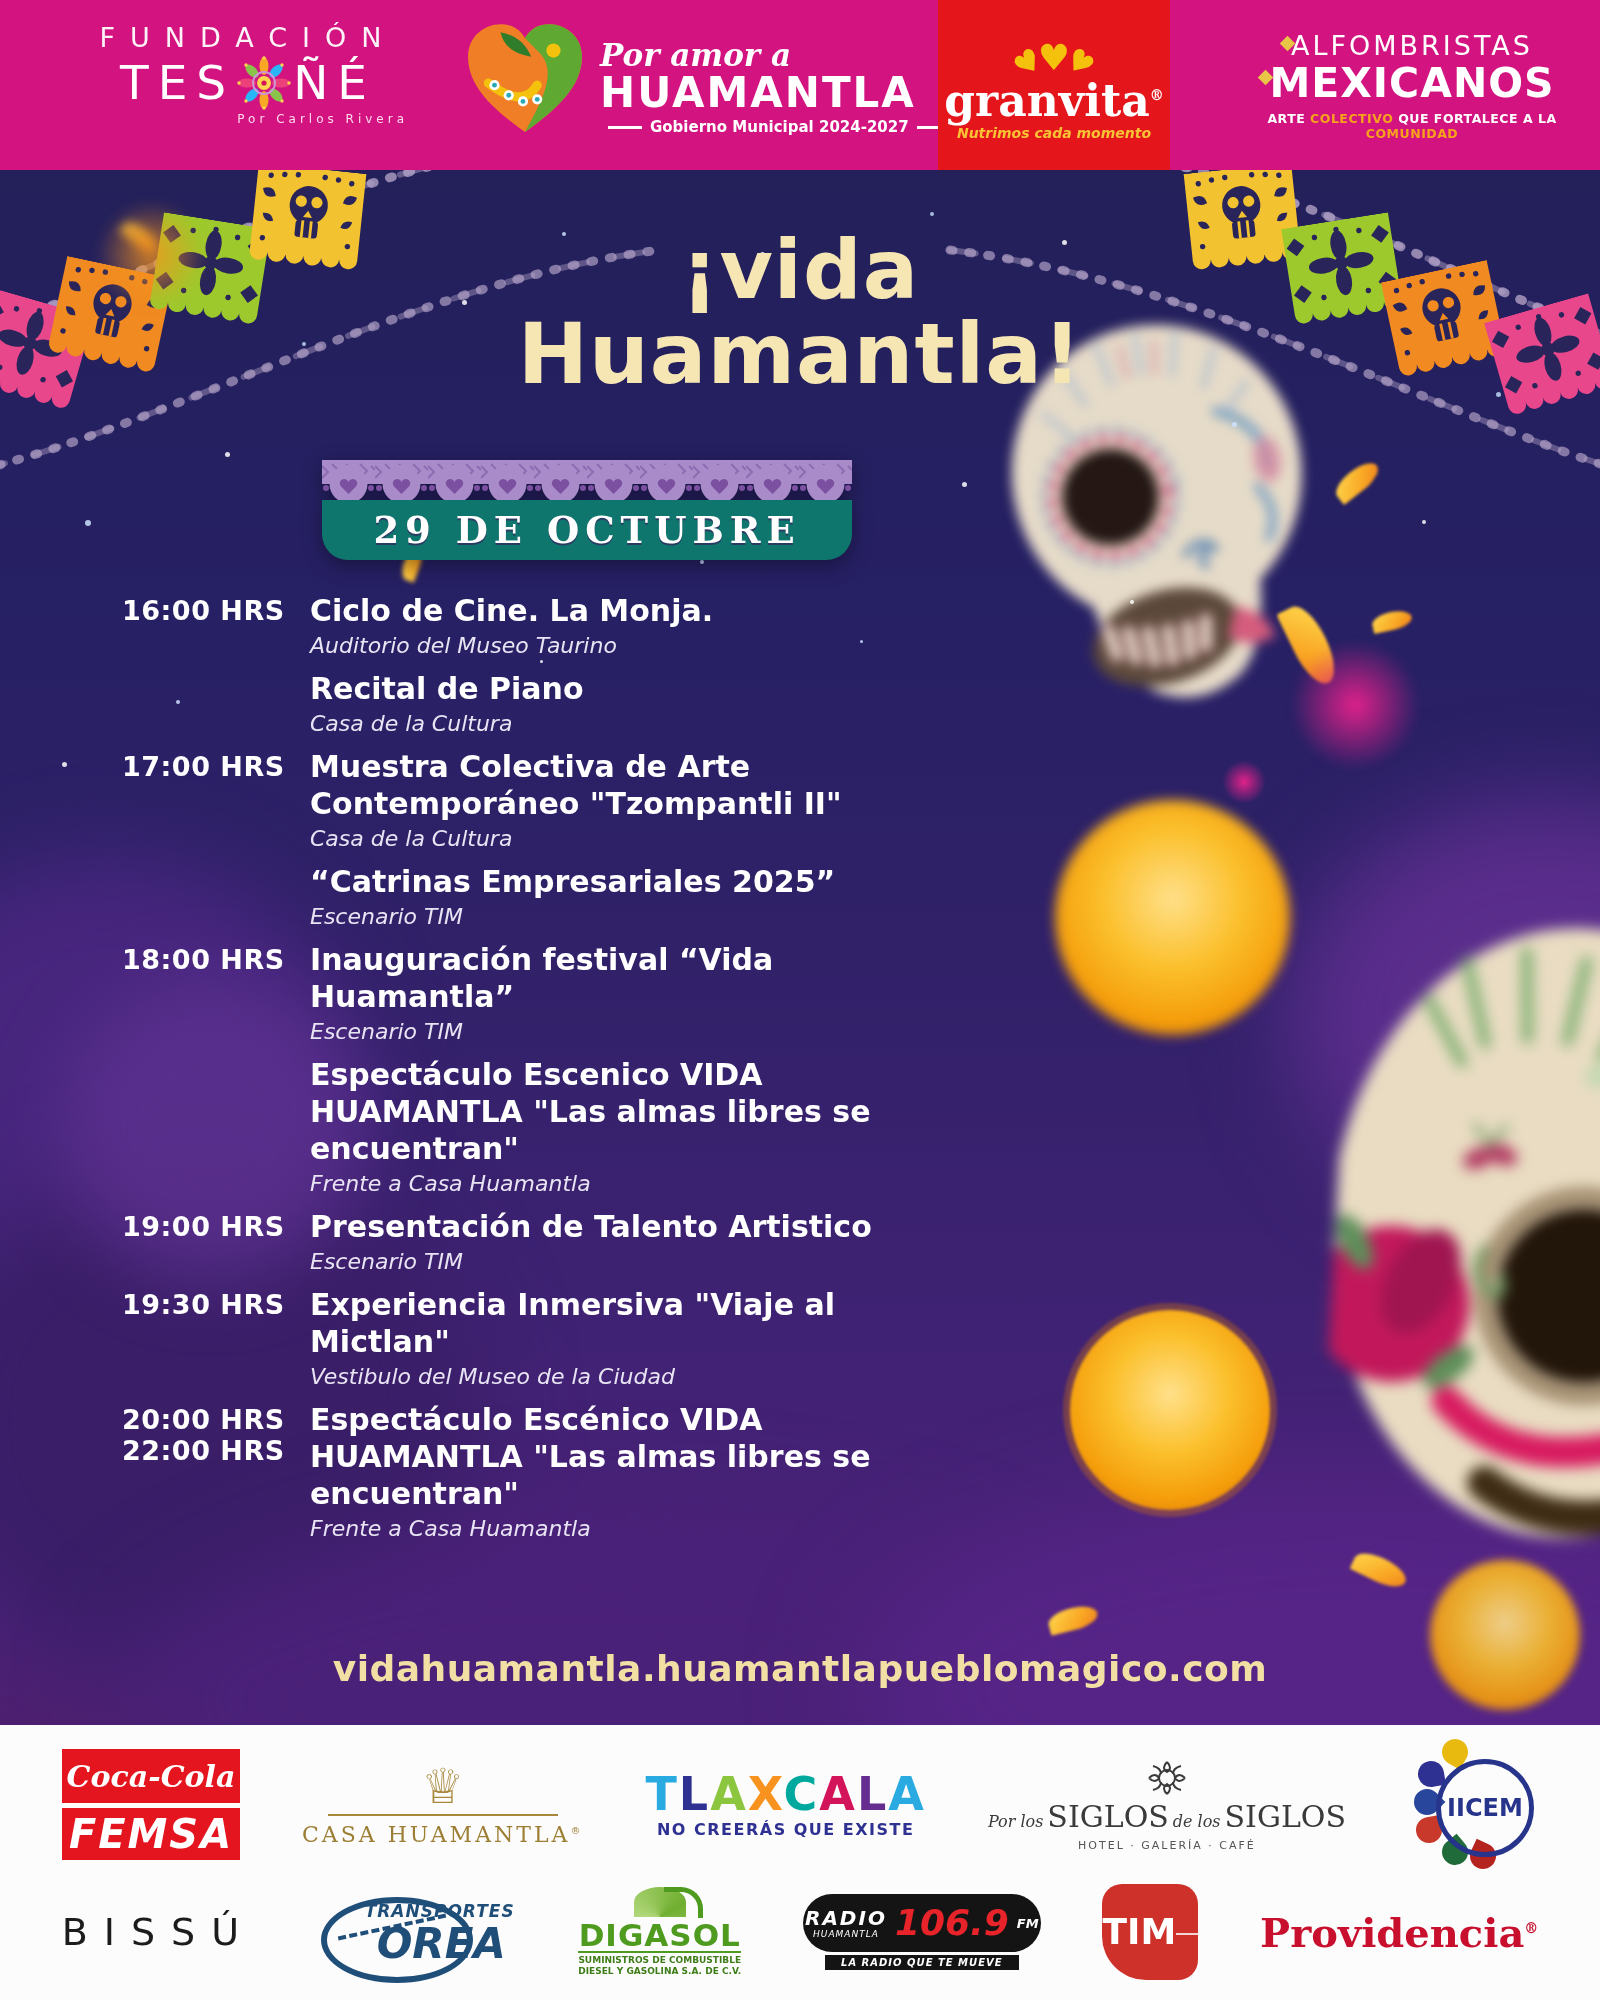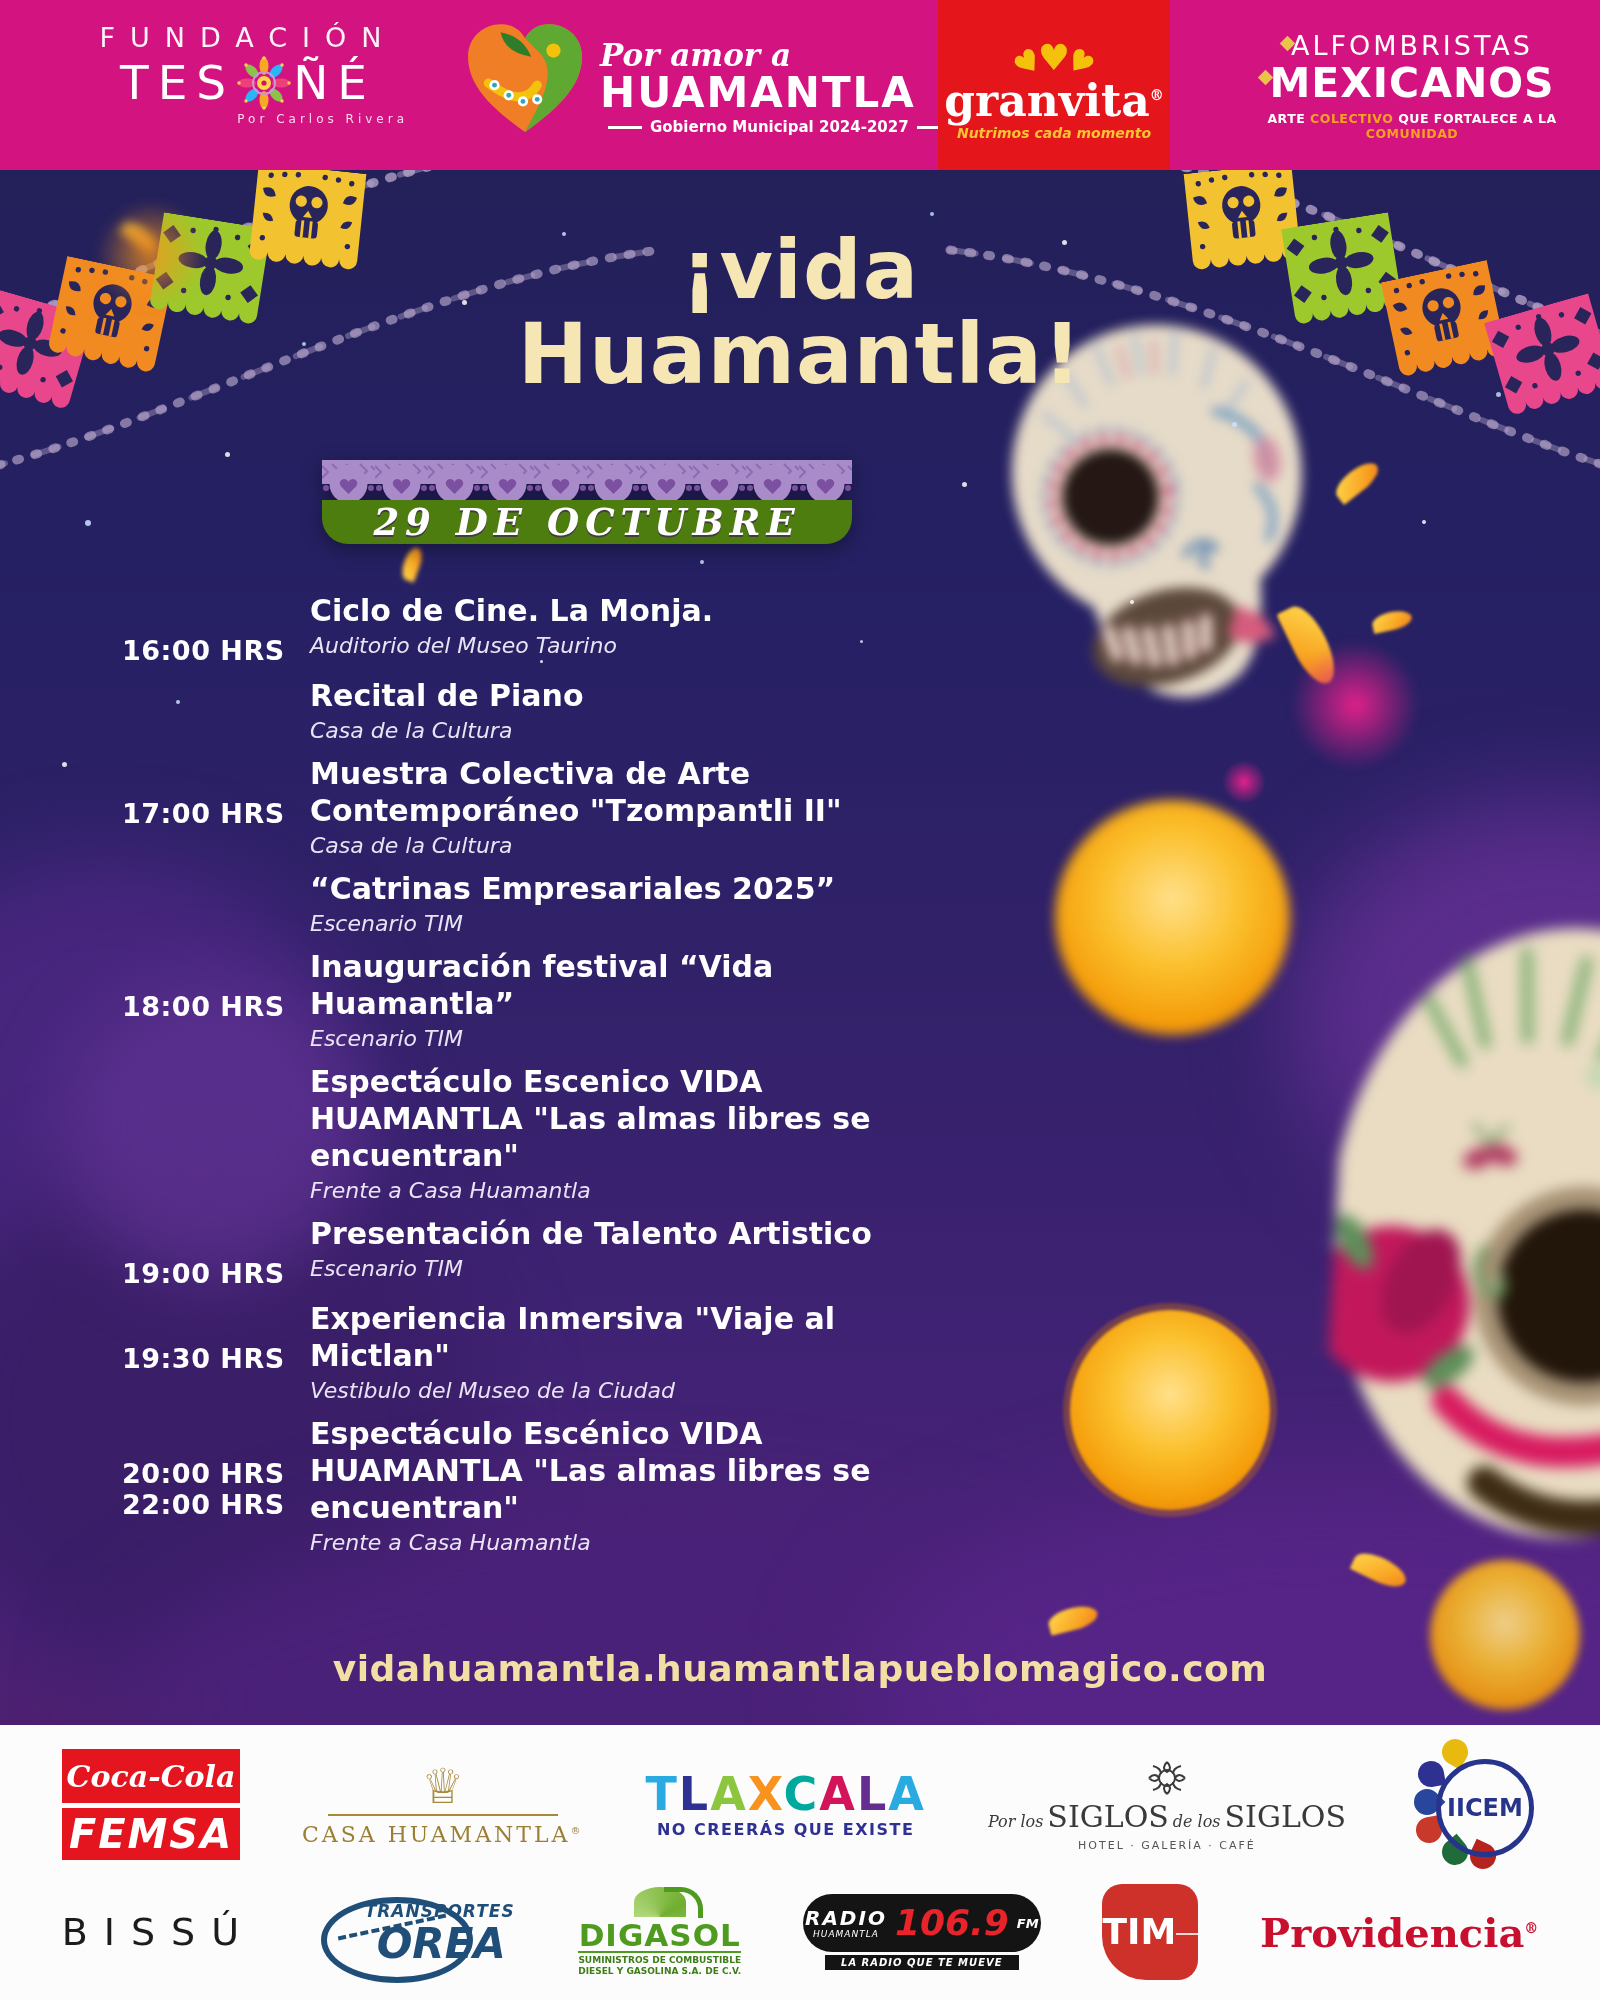--- a/index.html
+++ b/index.html
@@ -23,29 +23,29 @@
   .mask{position:absolute;left:1335px;top:920px;width:350px;height:640px;filter:blur(7px);transform:rotate(3deg);}
   
   .title{position:absolute;left:320px;top:228px;width:960px;margin:0;text-align:center;color:#f5e6b4;
          font-weight:800;line-height:1.02;letter-spacing:1px;z-index:6;
          font-family:"DejaVu Sans","Liberation Sans",sans-serif;}
   .title .t1{display:block;font-size:82px;}
   .title .t2{display:block;font-size:84px;}
   .date-banner{position:absolute;left:322px;top:460px;width:530px;height:100px;z-index:6;
                filter:drop-shadow(0 6px 10px rgba(0,0,0,.35));}
   .date-banner .lace{position:absolute;left:0;top:0;width:530px;height:44px;}
-  .date-banner .body{position:absolute;left:0;top:40px;width:530px;height:44px;background:#4d7c0f;
-                     border-radius:0 0 26px 26px;display:flex;align-items:center;justify-content:center;font-style:italic;}
+  .date-banner .body{position:absolute;left:0;top:40px;width:530px;height:60px;background:#0f766e;
+                     border-radius:0 0 26px 26px;display:flex;align-items:center;justify-content:center;}
   .date-text{color:#ffffff;font-family:"DejaVu Serif","Liberation Serif",serif;font-weight:700;
              font-size:37px;letter-spacing:6px;text-shadow:0 2px 0 rgba(60,20,90,.6);}
   
   .events{position:absolute;left:122px;top:592px;width:860px;display:flex;flex-direction:column;
           gap:11px;z-index:7;}
   .ev-row{display:flex;align-items:flex-start;}
-  .ev-times{width:188px;flex:0 0 188px;padding-top:3px;margin-top:40px;}
+  .ev-times{width:188px;flex:0 0 188px;padding-top:3px;}
   .ev-time{color:#ffffff;font-weight:700;font-size:27px;line-height:31px;letter-spacing:.5px;}
   .ev-body{width:640px;}
   .ev-title{color:#ffffff;font-weight:700;font-size:30px;line-height:37px;}
   .ev-venue{color:#e9e4f4;font-style:italic;font-size:22px;line-height:27px;margin-top:3px;}
   .website{position:absolute;left:0;top:1648px;width:1600px;text-align:center;color:#f2dfa4;
            font-weight:700;font-size:36px;letter-spacing:.5px;z-index:7;}
   
   .topbar{position:absolute;left:0;top:0;width:1600px;height:170px;background:#d31480;z-index:10;}
   .tesone{position:absolute;left:58px;top:22px;width:380px;color:#ffffff;text-align:center;}
   .tesone .l1{font-size:27px;font-weight:400;letter-spacing:15px;opacity:.95;}

